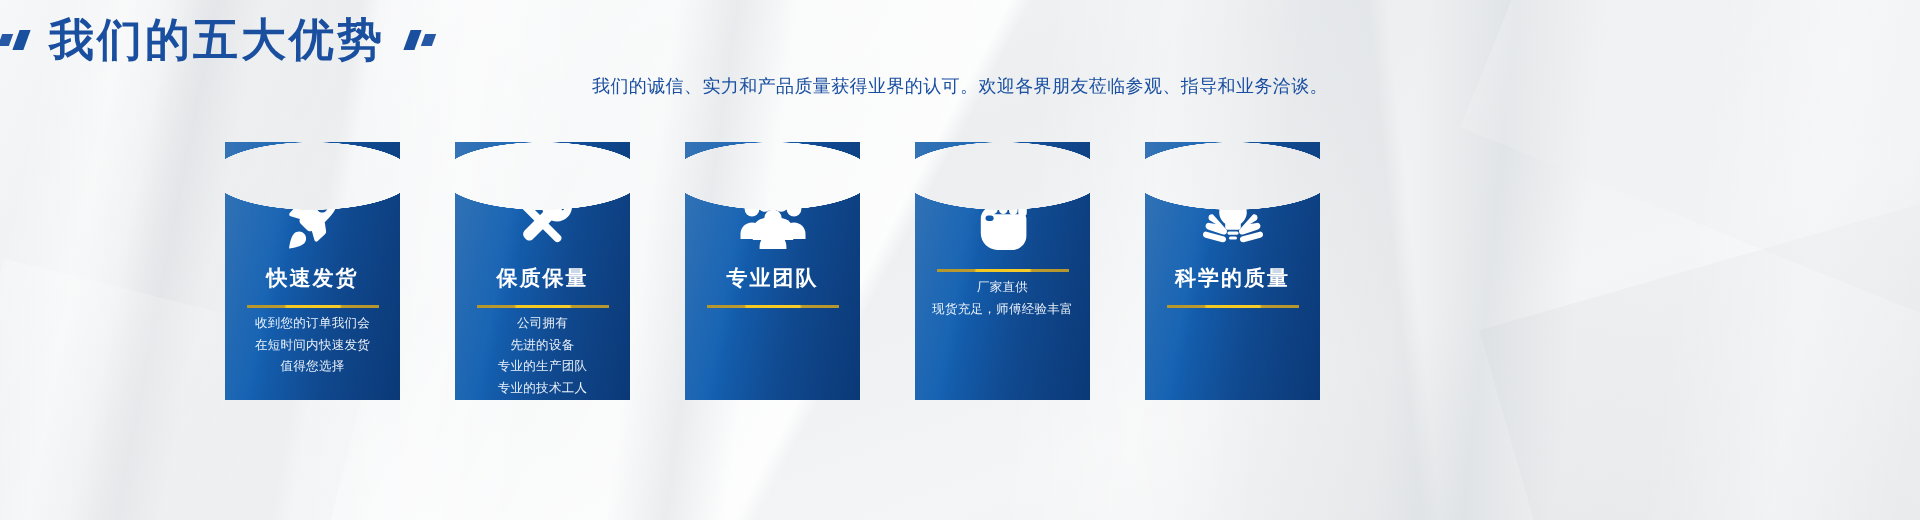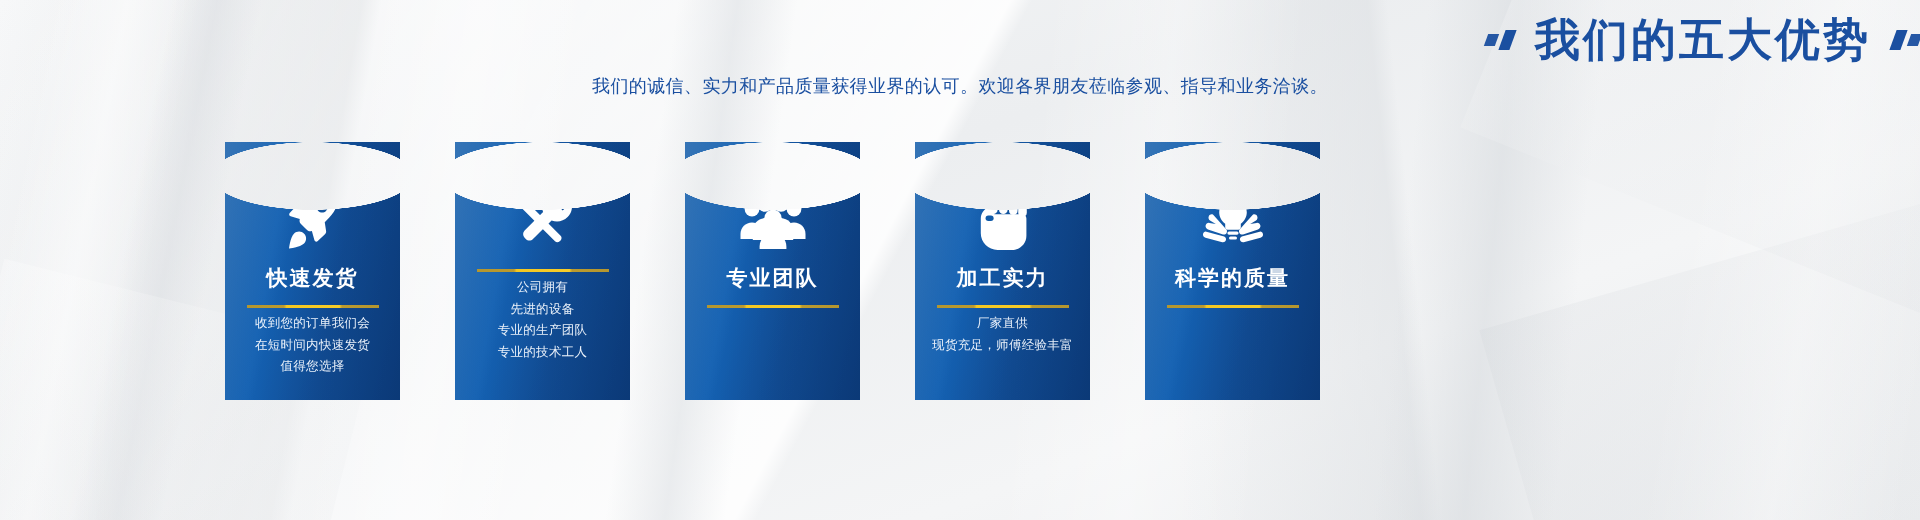--- a/index.html
+++ b/index.html
@@ -37,21 +37,21 @@
   .s5 { left: 1020px;top:-60px;  width: 260px;  height: 660px; transform: skewX(-6deg);  opacity:.5; }
   .s6 { left: 1400px;top:-60px;  width: 180px;  height: 660px; transform: skewX(-6deg);  background:linear-gradient(90deg,rgba(225,228,231,0),rgba(213,217,221,.55),rgba(225,228,231,0)); }
   .s7 { left: 1680px;top:-60px;  width: 260px;  height: 660px; transform: skewX(-9deg);  opacity:.65; }
   .f1 { right: -120px; top: -180px; width: 520px; height: 420px; transform: rotate(22deg); opacity:.6; }
   .f2 { right: -60px;  top:  260px; width: 460px; height: 360px; transform: rotate(-16deg); opacity:.45;
         background: linear-gradient(135deg, rgba(205,209,214,.45), rgba(255,255,255,.1)); }
   .f3 { left: -40px;   top:  300px; width: 380px; height: 320px; transform: rotate(14deg); opacity:.5; }
 
   
   #head { position: absolute; left: 0; right: 0; top: 16px; text-align: center; }
-  .title-row { display: flex; align-items: center; justify-content: flex-end; gap: 22px; }
+  .title-row { display: flex; align-items: center; justify-content: flex-start; gap: 22px; }
   .title-text {
     font-size: 45px; font-weight: bold; color: #1a4fa0;
     letter-spacing: 3px; line-height: 1.05; white-space: nowrap;
   }
   .deco { display: flex; gap: 5px; align-items: center; }
   .deco i {
     display: block; width: 11px; height: 20px;
     background: #1a4fa0; transform: skewX(-20deg);
   }
   .deco i.small { height: 12px; opacity: .95; }
@@ -166,20 +166,21 @@
       <div class="inner">
         <div class="icon-wrap">
           <svg width="64" height="64" viewBox="0 0 64 64">
 
             <path d="M11.5 6.5 6.7 11.3l5.6 6.6 4.3-4.3-5.1-7.1z"></path>
             <path d="M14.9 16.2 11.4 19.7 44 52.3c1.3 1.3 3.4 1.3 4.7 0l.9-.9c1.3-1.3 1.3-3.4 0-4.7L17 14.1l-2.1 2.1z"></path>
 
             <path d="M52.9 5.6 44.3 14.2l-2.1-2.1 8.5-8.6c-5.2-1.6-11.1-.4-15.2 3.7-4.3 4.3-5.4 10.6-3.4 15.9L13.6 41.6c-2 2-2 5.2 0 7.2l1.2 1.2c2 2 5.2 2 7.2 0L40.6 31.4c5.4 2.1 11.7 1 16-3.4 4.1-4.1 5.3-9.9 3.7-15.1l-8.6 8.5-2.1-2.1 8.6-8.6c-1.6-2.3-3.6-4.1-5.3-5.1z"></path>
           </svg>
         </div>
+        <div class="card-title">保质保量</div>
         <div class="rule"></div>
         <div class="body-text">
           <div>公司拥有</div>
           <div>先进的设备</div>
           <div>专业的生产团队</div>
           <div>专业的技术工人</div>
         </div>
       </div>
     </div>
 
@@ -218,21 +219,20 @@
         <div class="icon-wrap">
           <svg width="56" height="62" viewBox="0 0 56 62">
             <rect x="14" y="4" width="8.6" height="20" rx="4.3"></rect>
             <rect x="24" y="1" width="8.6" height="23" rx="4.3"></rect>
             <rect x="34" y="4" width="8.6" height="21" rx="4.3"></rect>
             <rect x="43.2" y="10" width="8.6" height="17" rx="4.3"></rect>
             <path d="M12.4 17.5c-3.6 2.2-6.6 6-6.6 11.2v14.6C5.8 52.4 13.3 60 22.6 60h14.2C45 60 51.4 53.6 51.4 45.7V28.5c0-2.4-1.9-4.3-4.3-4.3H19.8c-1.2 0-2.2-1-2.2-2.2v-2c0-1.4-1.1-2.5-2.5-2.5h-2.7z"></path>
             <rect x="10.6" y="25.5" width="8" height="5.5" rx="2.7" fill="#0f5aa8"></rect>
           </svg>
         </div>
-        <div class="card-title">加工实力</div>
         <div class="rule"></div>
         <div class="body-text">
           <div>厂家直供</div>
           <div>现货充足，师傅经验丰富</div>
         </div>
       </div>
     </div>
 
     <div class="card">
       <span class="bg"></span>

